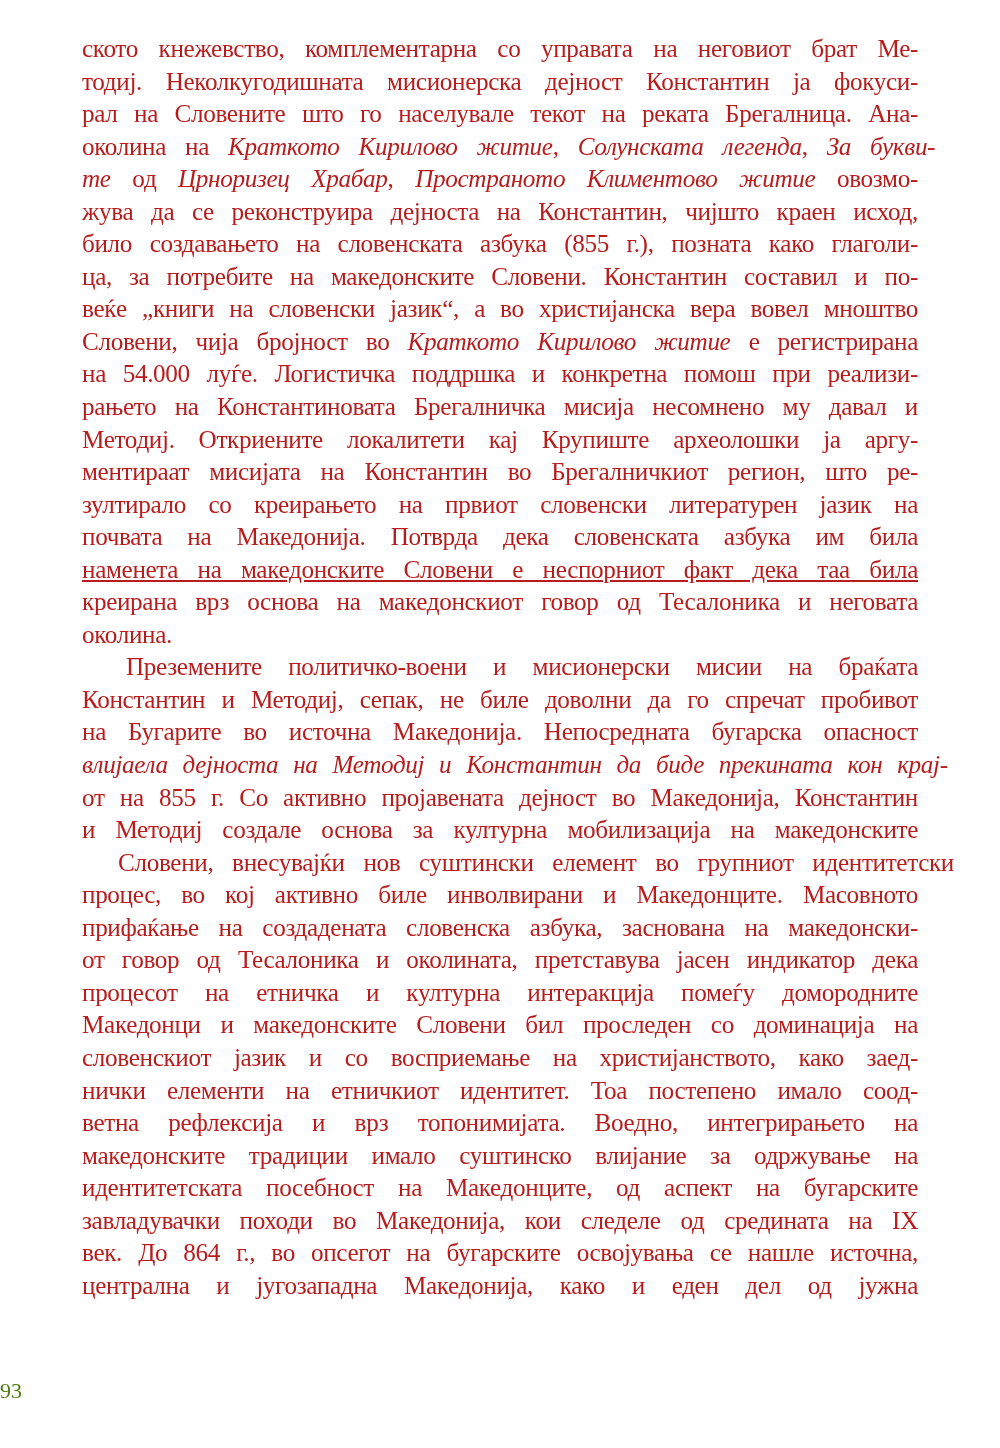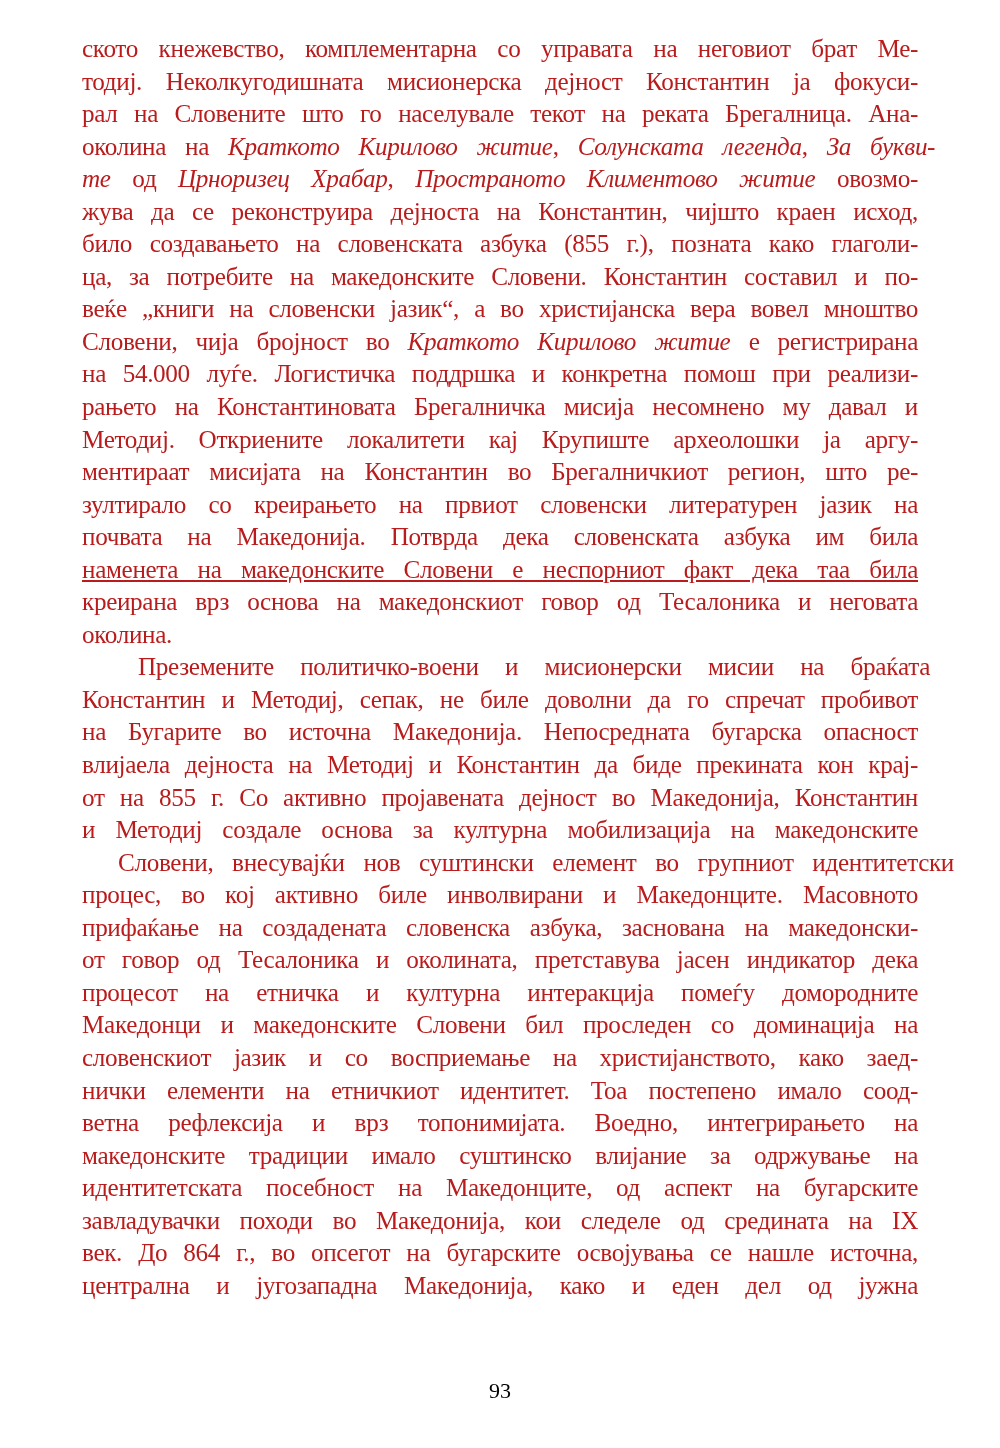--- a/index.html
+++ b/index.html
@@ -46,24 +46,23 @@
     padding-left: 44px;
   }
   .line span.it {
     font-style: italic;
   }
   .page-number {
     position: absolute;
     top: 1378px;
     left: 0;
     width: 1000px;
-    text-align: center;
     font-family: "Liberation Serif", "DejaVu Serif", serif;
     font-size: 22px;
-    color: #000000;
+    color: #4d7c0f;
   }
 </style>
 </head>
 <body>
 
 <div class="page">
   <div class="text-block" id="text-block">
       <div class="line"><span style="display: inline-block; white-space: pre; word-spacing: 14.6758px;"><span>ското кнежевство, комплементарна со управата на неговиот брат Ме-</span></span></div>
       <div class="line"><span style="display: inline-block; white-space: pre; word-spacing: 17.6797px;"><span>тодиј. Неколкугодишната мисионерска дејност Константин ја фокуси-</span></span></div>
       <div class="line"><span style="display: inline-block; white-space: pre; word-spacing: 10.5656px;"><span>рал на Словените што го населувале текот на реката Брегалница. Ана-</span></span></div>
@@ -76,24 +75,24 @@
       <div class="line"><span style="display: inline-block; white-space: pre; word-spacing: 12.2129px;"><span>Словени, чија бројност во </span><span class="it">Краткото Кирилово житие</span><span> е регистрирана</span></span></div>
       <div class="line"><span style="display: inline-block; white-space: pre; word-spacing: 10.7431px;"><span>на 54.000 луѓе. Логистичка поддршка и конкретна помош при реализи-</span></span></div>
       <div class="line"><span style="display: inline-block; white-space: pre; word-spacing: 12.3906px;"><span>рањето на Константиновата Брегалничка мисија несомнено му давал и</span></span></div>
       <div class="line"><span style="display: inline-block; white-space: pre; word-spacing: 18.096px;"><span>Методиј. Откриените локалитети кај Крупиште археолошки ја аргу-</span></span></div>
       <div class="line"><span style="display: inline-block; white-space: pre; word-spacing: 14.0312px;"><span>ментираат мисијата на Константин во Брегалничкиот регион, што ре-</span></span></div>
       <div class="line"><span style="display: inline-block; white-space: pre; word-spacing: 16.4766px;"><span>зултирало со креирањето на првиот словенски литературен јазик на</span></span></div>
       <div class="line"><span style="display: inline-block; white-space: pre; word-spacing: 19.1992px;"><span>почвата на Македонија. Потврда дека словенската азбука им била</span></span></div>
       <div class="line"><span style="display: inline-block; white-space: pre; word-spacing: 13.4688px; text-decoration: underline;"><span>наменета на македонските Словени е неспорниот факт дека таа била</span></span></div>
       <div class="line"><span style="display: inline-block; white-space: pre; word-spacing: 12.25px;"><span>креирана врз основа на македонскиот говор од Тесалоника и неговата</span></span></div>
       <div class="line last"><span style="display: inline-block; white-space: pre;"><span>околина.</span></span></div>
-      <div class="line indent"><span style="display: inline-block; white-space: pre; word-spacing: 20.474px; margin-left: 12px;"><span>Преземените политичко-воени и мисионерски мисии на браќата</span></span></div>
+      <div class="line indent"><span style="display: inline-block; white-space: pre; word-spacing: 20.474px;"><span>Преземените политичко-воени и мисионерски мисии на браќата</span></span></div>
       <div class="line"><span style="display: inline-block; white-space: pre; word-spacing: 10.3156px;"><span>Константин и Методиј, сепак, не биле доволни да го спречат пробивот</span></span></div>
       <div class="line"><span style="display: inline-block; white-space: pre; word-spacing: 15.9888px;"><span>на Бугарите во источна Македонија. Непосредната бугарска опасност</span></span></div>
-      <div class="line"><span style="display: inline-block; white-space: pre; word-spacing: 8.89531px;"><span>влијаела дејноста на Методиј и Константин да биде прекината кон крај-</span></span></div>
+      <div class="line"><span style="display: inline-block; white-space: pre; word-spacing: 8.89531px; font-style: italic;"><span>влијаела дејноста на Методиј и Константин да биде прекината кон крај-</span></span></div>
       <div class="line"><span style="display: inline-block; white-space: pre; word-spacing: 9.26719px;"><span>от на 855 г. Со активно пројавената дејност во Македонија, Константин</span></span></div>
       <div class="line"><span style="display: inline-block; white-space: pre; word-spacing: 14.3262px;"><span>и Методиј создале основа за културна мобилизација на македонските</span></span></div>
       <div class="line"><span style="display: inline-block; white-space: pre; word-spacing: 12.7946px; margin-left: 36px;"><span>Словени, внесувајќи нов суштински елемент во групниот идентитетски</span></span></div>
       <div class="line"><span style="display: inline-block; white-space: pre; word-spacing: 14.3047px;"><span>процес, во кој активно биле инволвирани и Македонците. Масовното</span></span></div>
       <div class="line"><span style="display: inline-block; white-space: pre; word-spacing: 13.8862px;"><span>прифаќање на создадената словенска азбука, заснована на македонски-</span></span></div>
       <div class="line"><span style="display: inline-block; white-space: pre; word-spacing: 11.3438px;"><span>от говор од Тесалоника и околината, претставува јасен индикатор дека</span></span></div>
       <div class="line"><span style="display: inline-block; white-space: pre; word-spacing: 21.3728px;"><span>процесот на етничка и културна интеракција помеѓу домородните</span></span></div>
       <div class="line"><span style="display: inline-block; white-space: pre; word-spacing: 13.7852px;"><span>Македонци и македонските Словени бил проследен со доминација на</span></span></div>
       <div class="line"><span style="display: inline-block; white-space: pre; word-spacing: 16.877px;"><span>словенскиот јазик и со восприемање на христијанството, како заед-</span></span></div>
       <div class="line"><span style="display: inline-block; white-space: pre; word-spacing: 15.4316px;"><span>нички елементи на етничкиот идентитет. Тоа постепено имало соод-</span></span></div>

